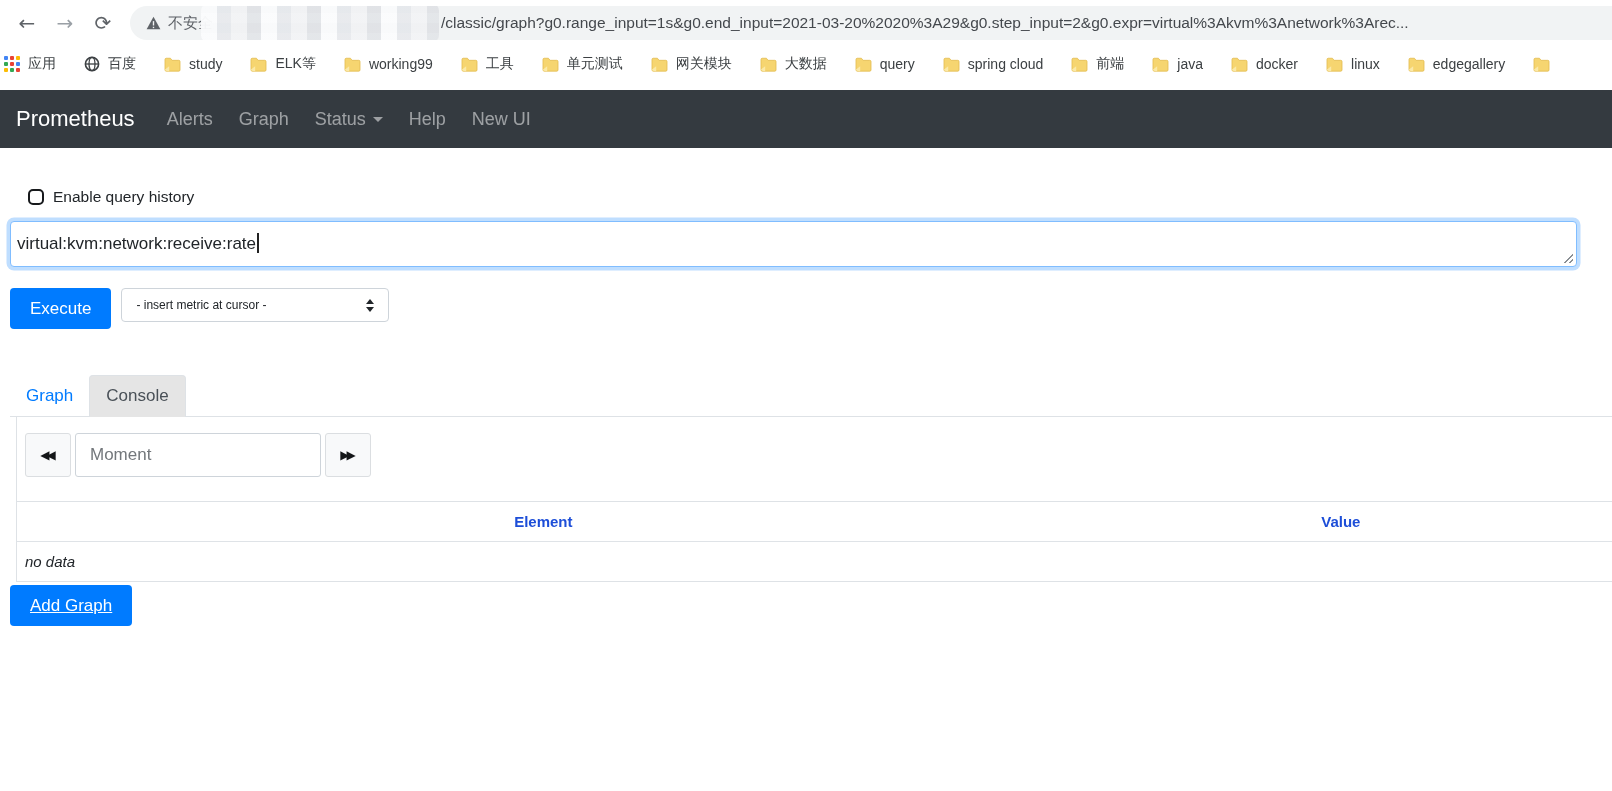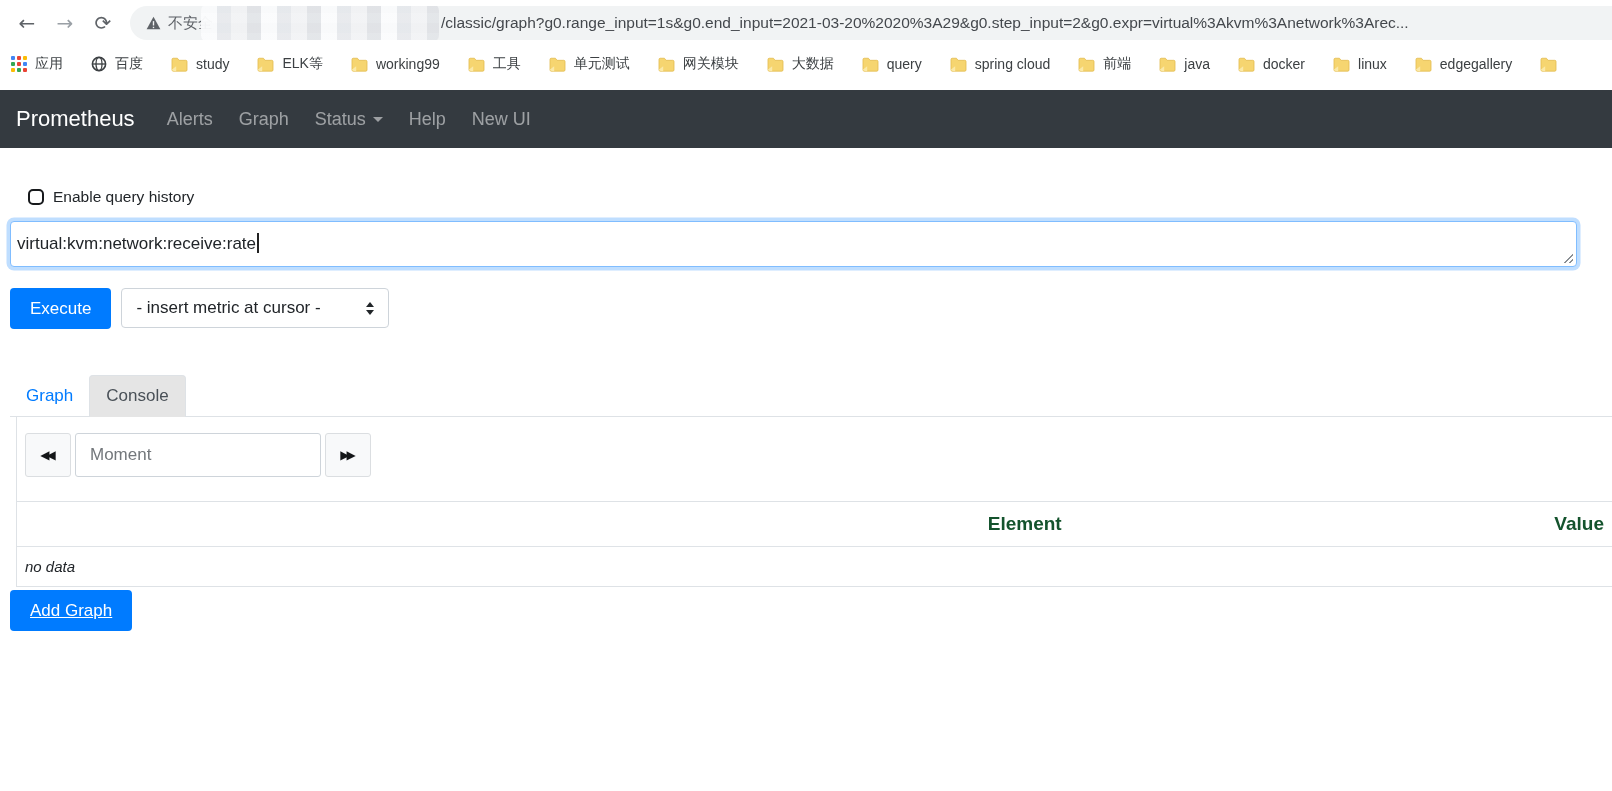--- a/index.html
+++ b/index.html
@@ -16,21 +16,21 @@
           position:relative; }
   .addr .warn { flex:0 0 auto; margin-right:7px; display:flex; }
   .addr .sec { color:#5f6368; font-size:15px; flex:0 0 auto; white-space:nowrap; }
   .mosaic { flex:0 0 auto; width:238px; height:40px; margin:-4px 2px -4px -12px; border-radius:8px;
             background-image:
               repeating-linear-gradient(90deg, rgba(250,251,252,.9) 0 16px, rgba(229,231,235,.85) 16px 30px, rgba(241,242,244,.9) 30px 46px, rgba(222,224,228,.8) 46px 60px),
               repeating-linear-gradient(0deg, rgba(255,255,255,.65) 0 10px, rgba(231,233,236,.55) 10px 20px);
             filter:blur(.6px); }
   .addr .path { color:#44484d; font-size:15.5px; white-space:nowrap; overflow:hidden; }
 
-  .bookmarks { height:36px; display:flex; align-items:center; padding-left:11px; background:#fff; gap:28px; }
+  .bookmarks { height:36px; display:flex; align-items:center; padding-left:4px; background:#fff; gap:28px; }
   .bm { display:flex; align-items:center; gap:8px; font-size:14px; color:#3c4043; white-space:nowrap;
         cursor:pointer; flex:0 0 auto; }
   .apps-grid { width:16px; height:16px; display:grid; grid-template-columns:repeat(3,1fr); gap:2px; }
   .apps-grid i { width:4px; height:4px; border-radius:1px; display:block; }
   .folder { display:flex; }
 
   .chrome-gap { height:8px; background:#fff; }
 
   
   .pnav { height:58px; background:#343a40; display:flex; align-items:center; padding:4px 16px; }
@@ -54,23 +54,23 @@
           position:relative; cursor:text; }
   .cursor { display:inline-block; width:1.5px; height:20px; background:#222; vertical-align:text-bottom;
             margin-left:1px; }
   .grip { position:absolute; right:3px; bottom:3px; width:11px; height:11px;
           background:repeating-linear-gradient(-45deg, transparent 0 2px, #8a8f94 2px 3.2px);
           clip-path:polygon(100% 0, 100% 100%, 0 100%); }
 
   .btn-row { margin-top:21px; display:flex; gap:10px; }
   .btn-blue { background:#007bff; color:#fff; font-size:17px; border:none; border-radius:4px;
               padding:0 20px; height:41px; cursor:pointer; font-family:inherit; }
-  .metric-sel { width:268px; height:40px; border:1px solid #ced4da; border-radius:4px; background:#fff;
+  .metric-sel { width:268px; height:34px; border:1px solid #ced4da; border-radius:4px; background:#fff;
                 display:flex; align-items:center; justify-content:space-between; padding:0 14px;
-                font-size:17px; color:#212529; cursor:pointer; }
+                font-size:12px; color:#212529; cursor:pointer; }
   .stepper { display:flex; flex-direction:column; gap:3px; }
   .stepper i { display:block; width:0; height:0; border-left:4.5px solid transparent;
                border-right:4.5px solid transparent; }
   .stepper .up { border-bottom:5px solid #212529; }
   .stepper .dn { border-top:5px solid #212529; }
 
   .tab-bar { margin-top:46px; margin-right:-10px; display:flex; align-items:flex-end;
              border-bottom:1px solid #dee2e6; }
   .tab { font-size:17px; padding:10px 16px; cursor:pointer; }
   .tab.link { color:#007bff; }
@@ -81,21 +81,21 @@
   .moment-row { display:flex; gap:4px; margin-left:8px; }
   .step-btn { width:46px; height:44px; background:#f8f9fa; border:1px solid #dbdee1; border-radius:3px;
               display:flex; align-items:center; justify-content:center; cursor:pointer;
               font-family:"DejaVu Sans",sans-serif; font-size:12px; letter-spacing:-3px;
               color:#141618; padding-right:3px; }
   .moment-input { width:246px; height:44px; border:1px solid #ced4da; border-radius:3px;
                   padding:0 14px; font-size:17px; color:#212529; font-family:inherit; }
   .moment-input::placeholder { color:#73777b; }
 
   table.console { margin-top:24px; width:100%; border-collapse:collapse; }
-  table.console th { text-align:right; font-size:19px; color:#14532d; padding:11px 8px;
+  table.console th { text-align:center; font-size:15px; color:#1d4ed8; padding:11px 8px;
                      border-top:1px solid #dee2e6; border-bottom:1px solid #dfe3e7; }
   table.console td { font-size:15px; font-style:italic; color:#212529; padding:11px 8px;
                      border-bottom:1px solid #dee2e6; }
   .col-el { width:66%; } .col-val { width:34%; }
 
   .add-graph { margin-top:3px;text-decoration:underline; }
 </style>
 </head>
 <body>
 

